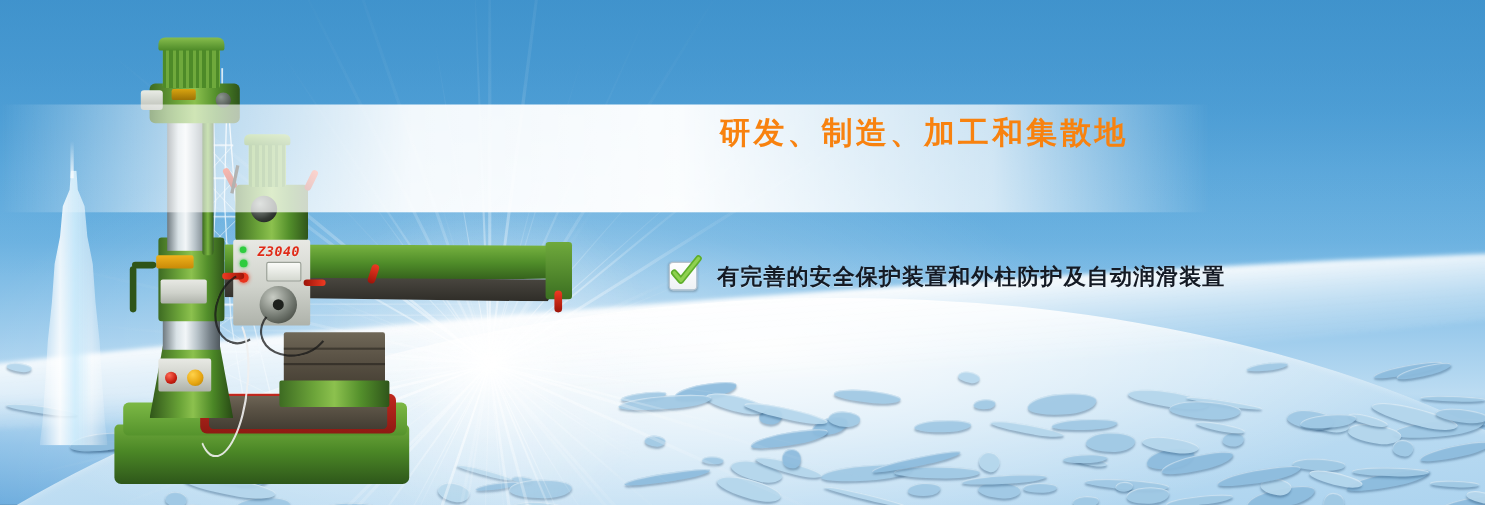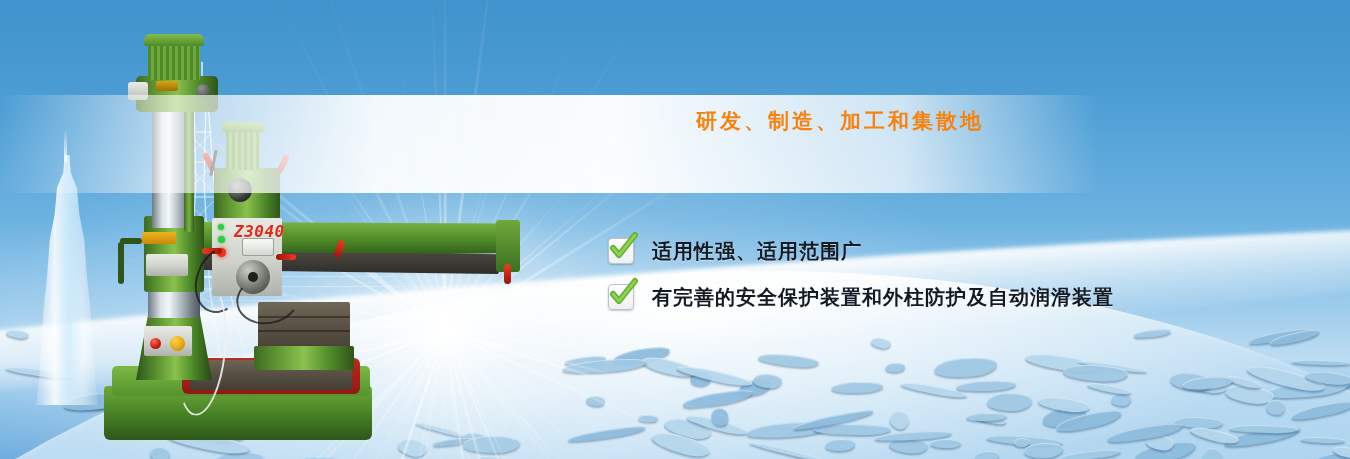--- a/index.html
+++ b/index.html
@@ -82,21 +82,21 @@
   .whitehose{position:absolute;border:2px solid rgba(240,240,240,.9);border-radius:50%;
     border-top-color:transparent;border-left-color:transparent;background:transparent;}
 
   
   .band{position:absolute;left:0;top:95px;width:1100px;height:98px;
     background:linear-gradient(90deg,rgba(255,255,255,0) 0%,rgba(255,255,255,.55) 14%,
       rgba(255,255,255,.93) 34%,rgba(255,255,255,.97) 56%,rgba(255,255,255,.72) 82%,rgba(255,255,255,0) 100%);}
   .headline{position:absolute;left:600px;top:100px;width:480px;text-align:center;}
   .headline h1{margin:0;font-size:40px;line-height:46px;font-weight:bold;color:#f97c0a;
     letter-spacing:2px;text-shadow:1px 1px 0 rgba(255,255,255,.8);}
-  .headline h2{margin:8px 0 0;font-size:21px;line-height:26px;font-weight:bold;color:#f8820f;
+  .headline h2{margin:8px 0 0;font-size:28px;line-height:26px;font-weight:bold;color:#f8820f;
     letter-spacing:3px;}
 
   
   .bullets{position:absolute;left:608px;top:236px;}
   .brow{display:flex;align-items:center;height:30px;margin-bottom:16px;}
   .chk{position:relative;width:24px;height:24px;flex:0 0 24px;border-radius:4px;
     background:linear-gradient(180deg,#ffffff,#eef1f4);
     border:1px solid #b9c3cc;box-shadow:0 1px 2px rgba(0,0,0,.22);}
   .chk svg{position:absolute;left:1px;top:-5px;width:26px;height:26px;overflow:visible;}
   .btxt{margin-left:18px;font-size:20px;font-weight:bold;color:#141a24;letter-spacing:1px;
@@ -372,21 +372,21 @@
 
     <div class="mp" style="left:418px;top:238px;width:7px;height:20px;border-radius:4px;
         background:linear-gradient(180deg,#ef3a22,#9c1409);"></div>
     <div class="mp" style="left:250px;top:214px;width:7px;height:18px;border-radius:4px;transform:rotate(18deg);
         background:linear-gradient(180deg,#ef3a22,#9c1409);"></div>
 
     <div class="mp g1" style="left:128px;top:142px;width:66px;height:52px;border-radius:4px;"></div>
     <div class="mp" style="left:142px;top:152px;width:24px;height:24px;border-radius:50%;
         background:radial-gradient(circle at 35% 30%,#9aa39c,#343a35 62%,#151815);"></div>
     <div class="mp panel" style="left:126px;top:192px;width:70px;height:78px;border-radius:2px;"></div>
-    <div class="model mp" style="left:148px;top:196px;font-size:16px;">Z3040</div>
+    <div class="model mp" style="left:148px;top:196px;font-size:12px;">Z3040</div>
     <div class="mp lamp" style="left:132px;top:198px;width:6px;height:6px;background:#2ecc3f;box-shadow:0 0 3px #2ecc3f;"></div>
     <div class="mp lamp" style="left:132px;top:210px;width:7px;height:7px;background:#2ecc3f;box-shadow:0 0 3px #2ecc3f;"></div>
     <div class="mp lamp" style="left:131px;top:222px;width:9px;height:9px;background:#e8331d;box-shadow:0 0 4px #e8331d;"></div>
     <div class="mp" style="left:156px;top:212px;width:30px;height:16px;border-radius:2px;
         background:linear-gradient(180deg,#fafbf8,#d4d8d0);border:1px solid #9aa097;"></div>
     <div class="mp" style="left:150px;top:234px;width:34px;height:34px;border-radius:50%;
         background:radial-gradient(circle at 36% 30%,#c8ccc4,#6e746c 58%,#32362f);"></div>
     <div class="mp" style="left:162px;top:246px;width:10px;height:10px;border-radius:50%;background:#1d201c;"></div>
 
     <div class="mp" style="left:140px;top:100px;width:34px;height:44px;border-radius:3px;
@@ -408,29 +408,20 @@
     <div class="whitehose" style="left:92px;top:258px;width:44px;height:128px;transform:rotate(6deg);"></div>
     <div class="mp" style="left:126px;top:124px;width:3px;height:26px;background:#23241f;transform:rotate(12deg);"></div>
   </div>
 
   <div class="band"></div>
   <div class="headline">
     <h2>研发、制造、加工和集散地</h2>
   </div>
 
   <div class="bullets" id="bullets">
-      <div class="brow">
-        <span class="chk">
-          <svg viewBox="0 0 26 26">
-            <path d="M3 14 L9 21 L25 1" fill="none" stroke="#5fae2b" stroke-width="6" stroke-linecap="round" stroke-linejoin="round"></path>
-            <path d="M3 14 L9 21 L25 1" fill="none" stroke="#8fd14f" stroke-width="3" stroke-linecap="round" stroke-linejoin="round"></path>
-          </svg>
-        </span>
-        <span class="btxt">适用性强、适用范围广</span>
-      </div>
       <div class="brow">
         <span class="chk">
           <svg viewBox="0 0 26 26">
             <path d="M3 14 L9 21 L25 1" fill="none" stroke="#5fae2b" stroke-width="6" stroke-linecap="round" stroke-linejoin="round"></path>
             <path d="M3 14 L9 21 L25 1" fill="none" stroke="#8fd14f" stroke-width="3" stroke-linecap="round" stroke-linejoin="round"></path>
           </svg>
         </span>
         <span class="btxt">有完善的安全保护装置和外柱防护及自动润滑装置</span>
       </div>
     </div>

